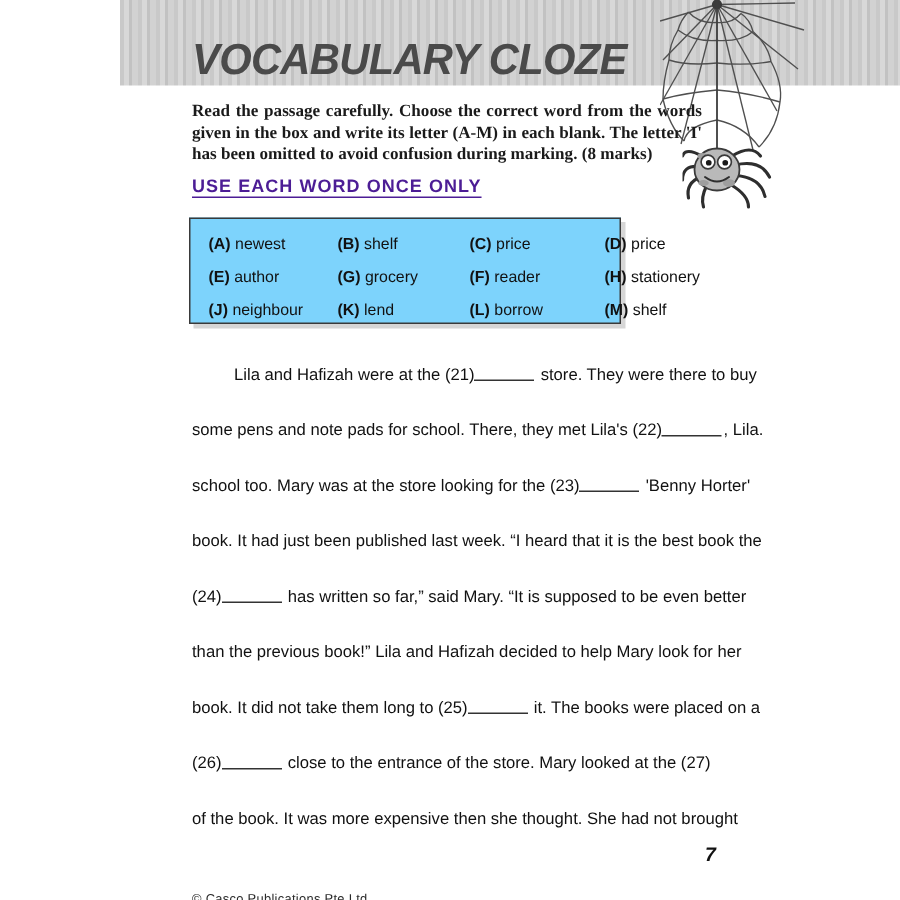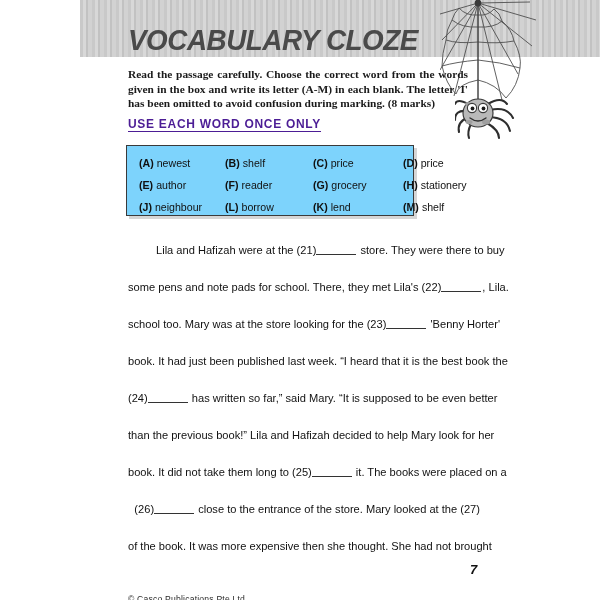--- a/index.html
+++ b/index.html
@@ -134,21 +134,20 @@
     left: 128px;
     top: 232px;
     width: 352px;
   }
   .passage-line {
     height: 37px;
     font-size: 11.1px;
     line-height: 37px;
     color: #111;
     white-space: nowrap;
-    text-align: right;
   }
   .passage-line.indented { text-indent: 28px; }
   .blank-rule {
     display: inline-block;
     width: 40px;
     border-bottom: 1px solid #333;
     margin: 0 1px -1px 0;
     vertical-align: baseline;
     height: 0.85em;
   }
@@ -242,26 +241,26 @@
 
 <div id="use-each-word-heading">USE EACH WORD ONCE ONLY</div>
 
 <div id="word-bank-box">
   <div id="word-bank-grid">
       <div class="word-entry"><span class="word-letter">(A)</span><span>newest</span></div>
       <div class="word-entry"><span class="word-letter">(B)</span><span>shelf</span></div>
       <div class="word-entry"><span class="word-letter">(C)</span><span>price</span></div>
       <div class="word-entry"><span class="word-letter">(D)</span><span>price</span></div>
       <div class="word-entry"><span class="word-letter">(E)</span><span>author</span></div>
+      <div class="word-entry"><span class="word-letter">(G)</span><span>grocery</span></div>
       <div class="word-entry"><span class="word-letter">(F)</span><span>reader</span></div>
-      <div class="word-entry"><span class="word-letter">(G)</span><span>grocery</span></div>
       <div class="word-entry"><span class="word-letter">(H)</span><span>stationery</span></div>
       <div class="word-entry"><span class="word-letter">(J)</span><span>neighbour</span></div>
+      <div class="word-entry"><span class="word-letter">(K)</span><span>lend</span></div>
       <div class="word-entry"><span class="word-letter">(L)</span><span>borrow</span></div>
-      <div class="word-entry"><span class="word-letter">(K)</span><span>lend</span></div>
       <div class="word-entry"><span class="word-letter">(M)</span><span>shelf</span></div>
     </div>
 </div>
 
 <div id="passage">
     <div class="passage-line indented"><span>Lila and Hafizah were at the (21)</span><span class="blank-rule"></span><span> store. They were there to buy</span></div>
     <div class="passage-line"><span>some pens and note pads for school. There, they met Lila's (22)</span><span class="blank-rule"></span><span>, Lila.</span></div>
     <div class="passage-line"><span>school too. Mary was at the store looking for the (23)</span><span class="blank-rule"></span><span> 'Benny Horter'</span></div>
     <div class="passage-line"><span>book. It had just been published last week. “I heard that it is the best book the</span></div>
     <div class="passage-line"><span>(24)</span><span class="blank-rule"></span><span> has written so far,” said Mary. “It is supposed to be even better</span></div>

